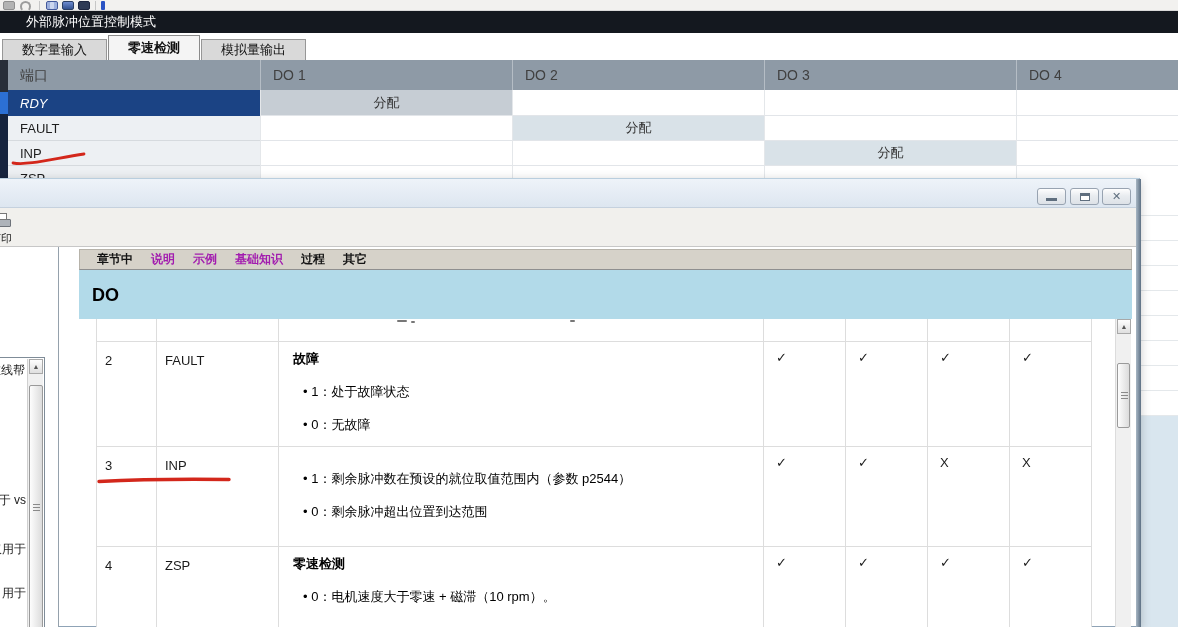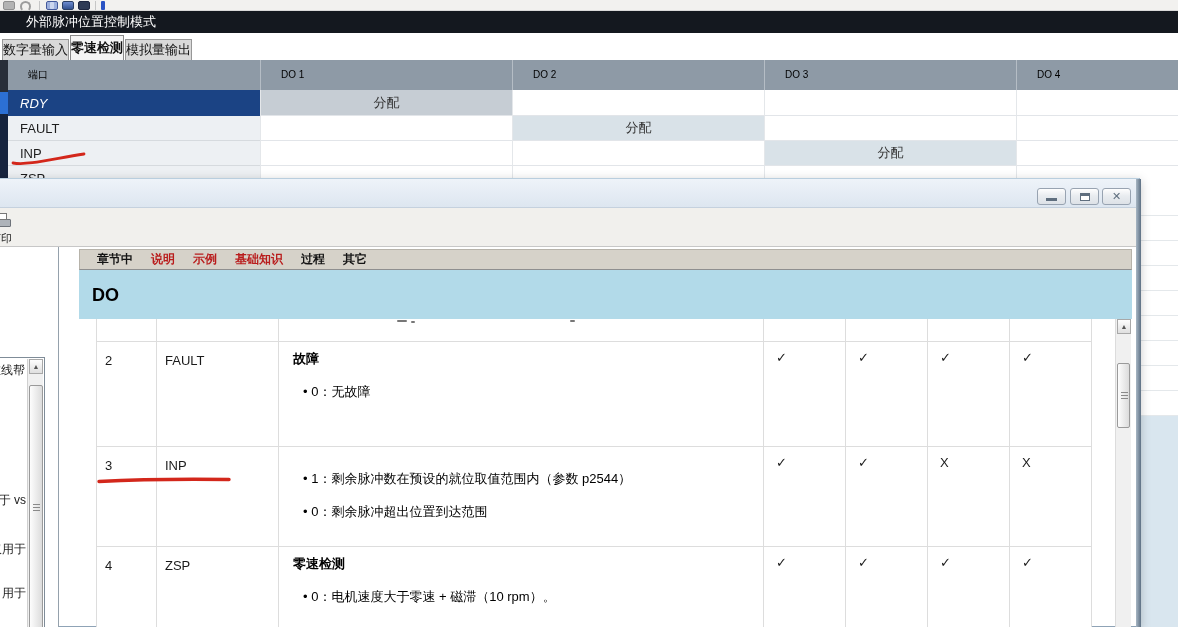--- a/index.html
+++ b/index.html
@@ -7,29 +7,29 @@
     font-family:"Liberation Sans","DejaVu Sans",sans-serif; }
   .abs { position:absolute; }
 
   
   #topstrip { left:0; top:0; width:1178px; height:11px; background:#f2f1ef; border-bottom:1px solid #d9d9d9; }
   .tico { position:absolute; top:1px; height:9px; border-radius:2px; }
   .tsep { position:absolute; top:1px; width:1px; height:9px; background:#c6c6c6; }
   #modebar { left:0; top:11px; width:1178px; height:22px; background:#14181f; color:#fff;
     font-size:13px; line-height:22px; padding-left:26px; }
   #maintabs { left:2px; top:33px; width:1178px; height:27px; display:flex; align-items:flex-end; }
-  .mtab { height:21px; line-height:20px; padding:0 0; font-size:13px; background:#d9d9d9;
+  .mtab { height:21px; line-height:20px; padding:0 19px; font-size:13px; background:#d9d9d9;
     border:1px solid #979797; border-bottom:none; margin-right:1px; color:#111; }
   .mtab.active { height:25px; line-height:24px; background:#f4f4f4; border-color:#8a8a8a; font-weight:bold; }
 
   
   #iotable { left:8px; top:60px; width:1170px; height:118px; overflow:hidden; }
   .io-hrow { display:flex; height:30px; }
-  .io-hcell { width:252px; flex:0 0 252px; background:#8e9aa6; color:#000000; font-size:10px;
-    line-height:30px; padding-left:20px; border-left:1px solid rgba(255,255,255,.35); }
+  .io-hcell { width:252px; flex:0 0 252px; background:#8e9aa6; color:#404040; font-size:14px;
+    line-height:30px; padding-left:12px; border-left:1px solid rgba(255,255,255,.35); }
   .io-hcell:first-child { border-left:none; }
   .io-row { display:flex; height:25px; }
   .io-row.sel { height:26px; }
   .io-port { width:252px; flex:0 0 252px; background:#edf0f3; color:#1d1d1d; font-size:13px;
     display:flex; align-items:center; padding-left:12px; border-bottom:1px solid #d6dade; }
   .io-row.sel .io-port { background:#1b4384; color:#fff; border-bottom:none;font-style:italic; }
   .io-cell { width:252px; flex:0 0 252px; background:#fff; border-left:1px solid #e4e7ea;
     border-bottom:1px solid #e2e5e9; display:flex; align-items:center; justify-content:center;
     font-size:13px; color:#333; }
   .io-cell.assign { background:#d9e2e8; }
@@ -69,21 +69,21 @@
     background:linear-gradient(90deg,#fdfdfd,#dcdcdc); }
   .grip { position:absolute; left:3px; width:7px; height:8px;
     background:repeating-linear-gradient(to bottom,#8a8a8a 0 1px,transparent 1px 3px); }
   .topic-frag { position:absolute; left:0; width:37px; font-size:12px; color:#1a1a1a; text-align:right;
     white-space:nowrap; overflow:hidden; }
 
   
   #ctabs { left:90px; top:70px; width:1053px; height:21px; background:#d6d2c9; border:1px solid #b7b3aa;
     border-bottom:1px solid #8f8f8f; display:flex; align-items:center; padding-left:8px; }
   .ctab { font-size:12px; font-weight:bold; color:#141414; padding:14px 9px; }
-  .ctab.disabled { color:#b91c1c; }
+  .ctab.disabled { color:#a21caf; }
   #banner { left:90px; top:91px; width:1053px; height:49px; background:#b2dae9; }
   #banner .t { font-size:18px; font-weight:bold; color:#000; padding:15px 0 0 13px; }
   #helptable { left:107px; top:140px; width:996px; height:309px; overflow:hidden; border-left:1px solid #ddd; }
   .h-row { display:grid; grid-template-columns:60px 122px 485px 82px 82px 82px 82px; }
   .h-cell { border-right:1px solid #ddd; border-bottom:1px solid #ddd; background:#fff; overflow:hidden; }
   .h-num { font-size:13px; color:#1a1a1a; padding:11px 0 0 8px; }
   .h-name { font-size:13px; color:#1a1a1a; padding:11px 0 0 8px; }
   .h-desc { padding:8px 6px 0 14px; font-size:13px; color:#000; }
   .h-desc .ttl { font-weight:bold; }
   .h-desc .bl { margin:15px 0 0 10px; }
@@ -235,20 +235,21 @@
         <div class="h-cell"></div>
       <div class="h-cell"></div>
         <div class="h-cell"></div>
     </div>
     <div id="help-rows">
         <div class="h-row" style="height: 105px;">
           <div class="h-cell h-num">2</div>
           <div class="h-cell h-name">FAULT</div>
           <div class="h-cell h-desc">
             <div class="ttl">故障</div>
+            <div class="bl">•  1：处于故障状态</div>
             <div class="bl">•  0：无故障</div>
           </div>
           <div class="h-cell h-mark">✓</div>
           <div class="h-cell h-mark">✓</div>
           <div class="h-cell h-mark">✓</div>
           <div class="h-cell h-mark">✓</div>
         </div>
         <div class="h-row" style="height: 100px;">
           <div class="h-cell h-num">3</div>
           <div class="h-cell h-name">INP</div>

